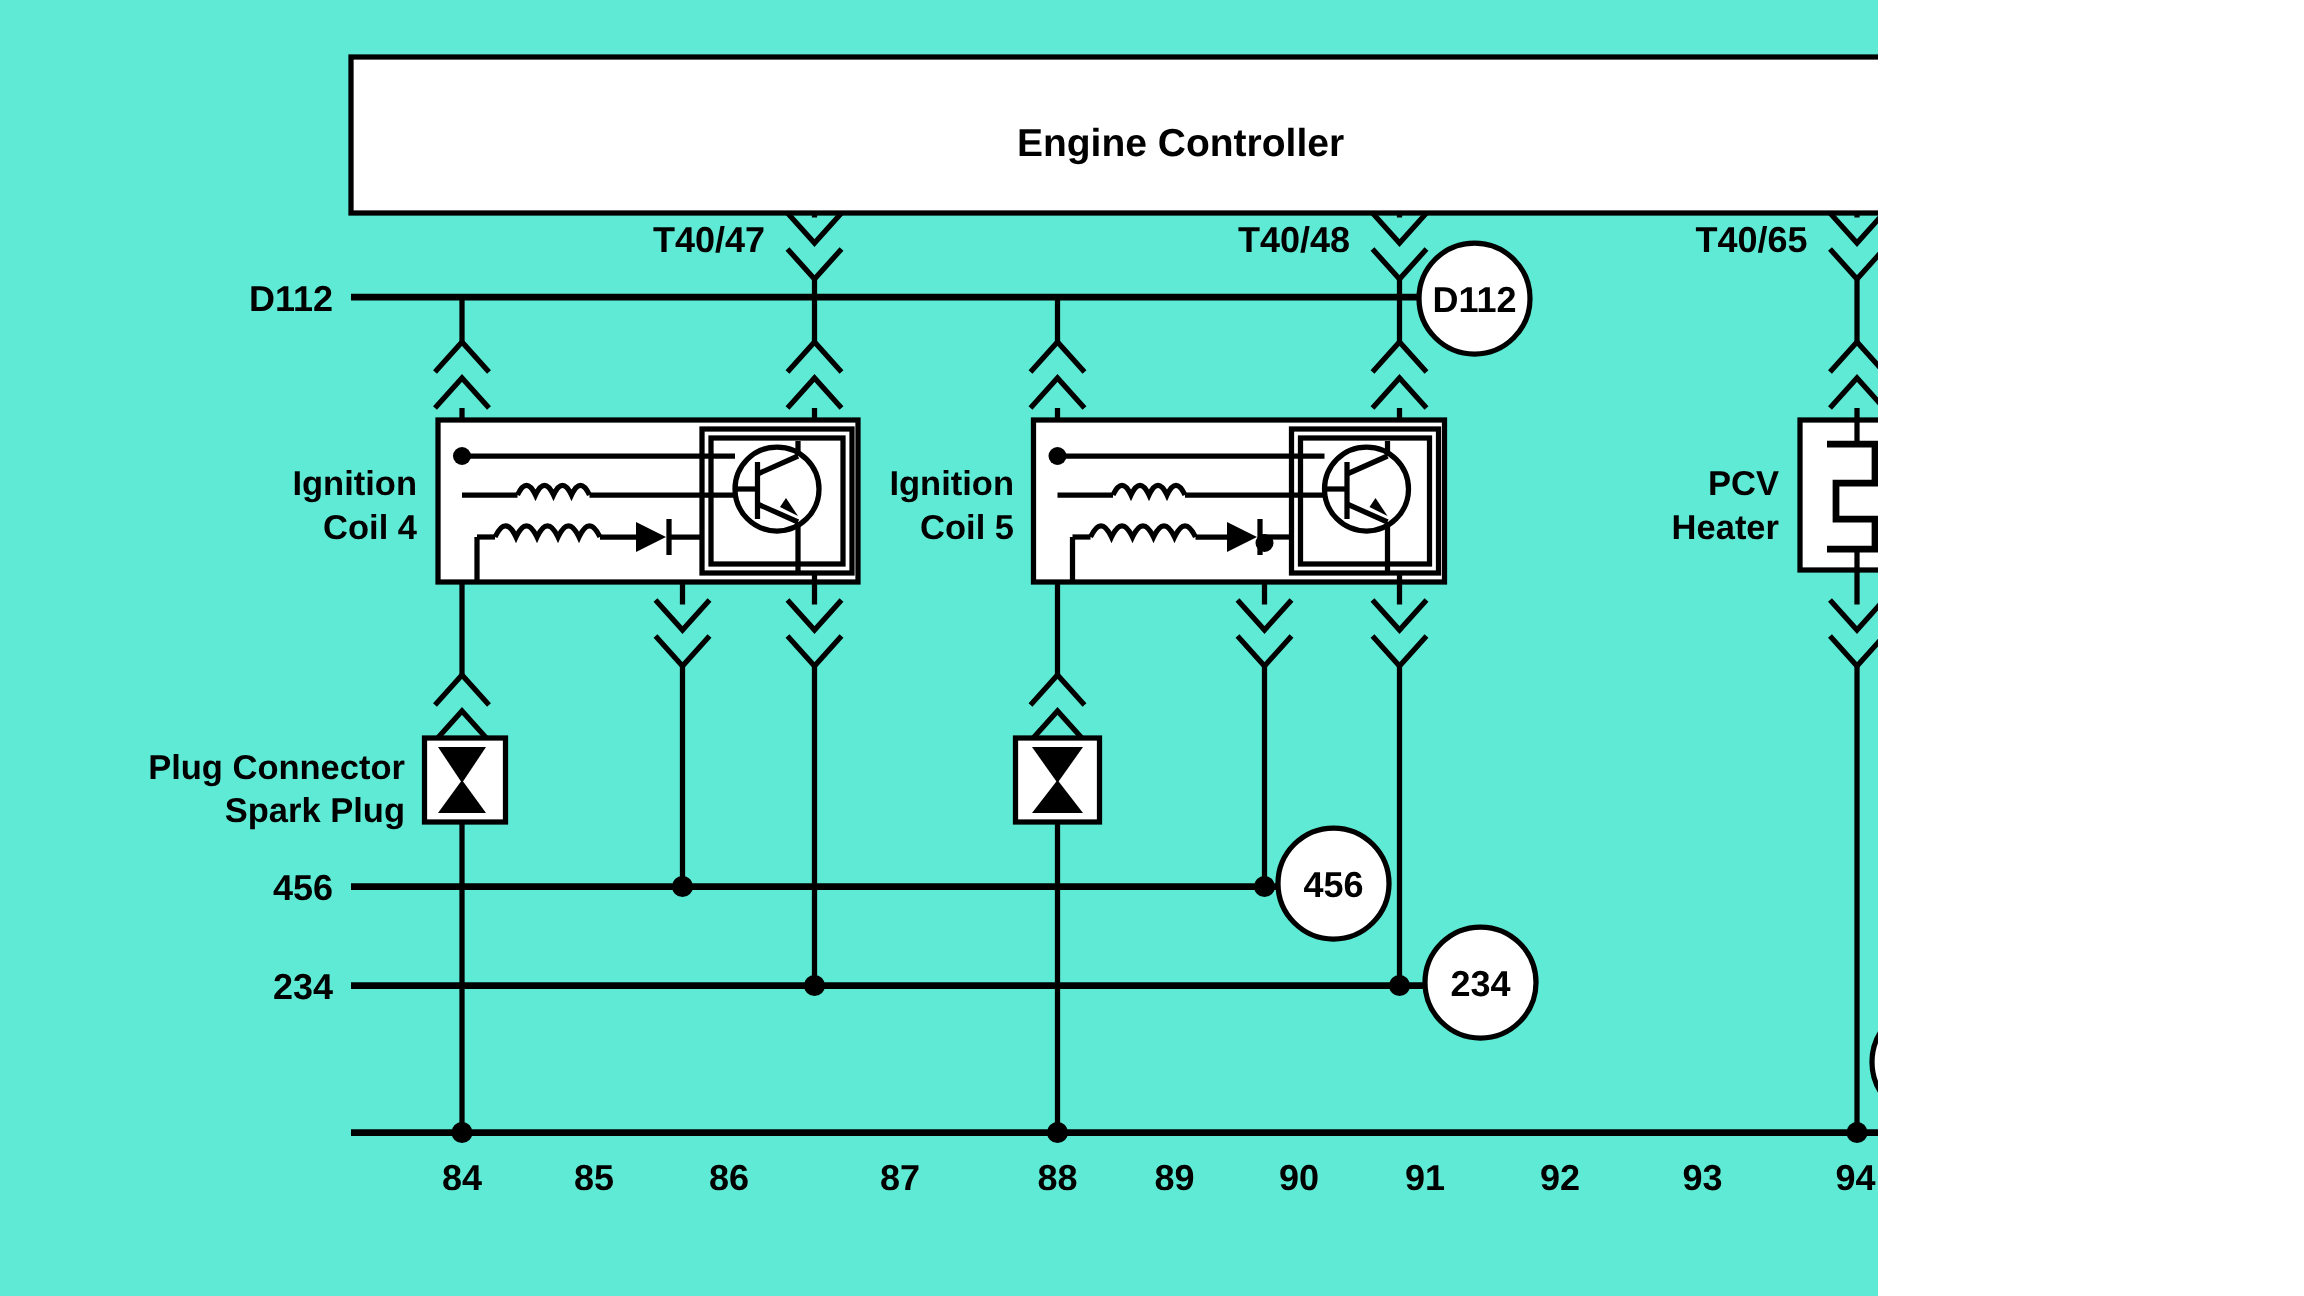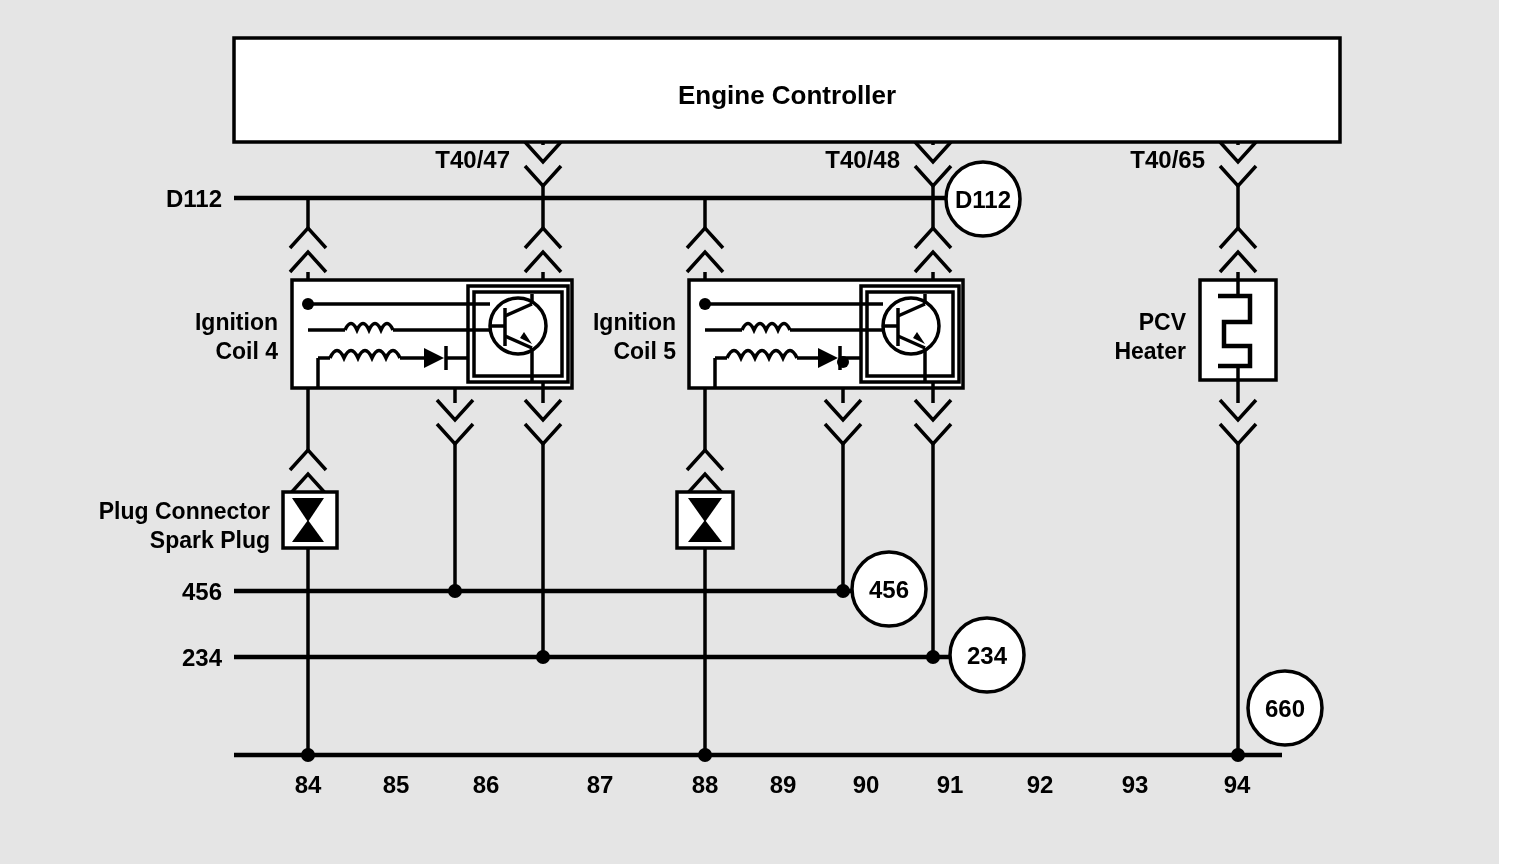--- a/index.html
+++ b/index.html
@@ -5,23 +5,23 @@
   html, body {
     margin: 0;
     padding: 0;
     background: #ffffff;
   }
   body {
     font-family: "Liberation Sans", sans-serif;
   }
   #root {
     position: relative;
-    width: 1499px;
+    width: 1252px;
     height: 864px;
-    background: #e5e5e5;
+    background: #5eead4;
     overflow: hidden;
   }
   svg.diagram {
     position: absolute;
     left: 0;
     top: 0;
     width: 1536px;
     height: 864px;
   }
   .lbl {

